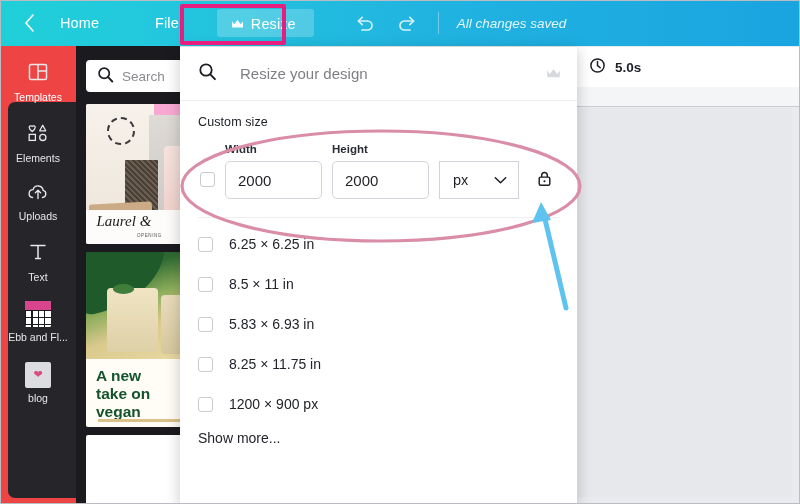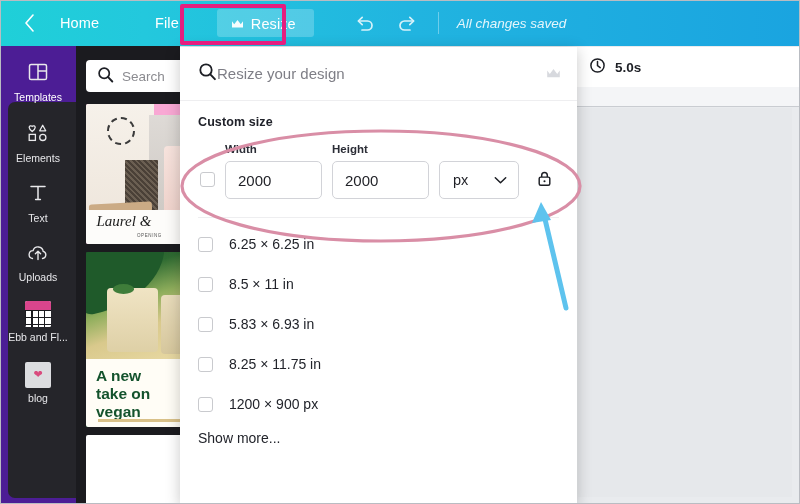--- a/index.html
+++ b/index.html
@@ -83,21 +83,21 @@
     border: 4px solid #e51e7f;
     border-radius: 2px;
     z-index: 40;
     pointer-events: none;
   }
 
   
   .rail {
     position: absolute; left: 0; top: 46px;
     width: 76px; height: 458px;
-    background: #4c1d95;
+    background: #ef4444;
     z-index: 3;
   }
   .rail-inner {
     position: absolute; left: 8px; top: 56px;
     width: 68px; bottom: 6px;
     background: #25252a;
     border-radius: 7px 0 0 7px;
   }
   .rail-item {
     position: relative;
@@ -212,28 +212,28 @@
     box-shadow: 0 3px 14px rgba(0,0,0,.22);
     z-index: 20;
     overflow: hidden;
   }
   .dd-search {
     position: relative;
     height: 54px;
     border-bottom: 1px solid #eeeef0;
     display: flex; align-items: center;
     padding: 0 16px 0 18px;
-    gap: 0;
+    gap: 23px;
   }
   .dd-search .ph { color: #7e7e86; font-size: 15px; flex: 1; }
   .dd-body { padding: 14px 18px 0 18px; }
   .dd-section-title {
     color: #20222a;
     font-size: 12.5px;
-    font-weight: bold;
+    font-weight: normal;
     letter-spacing: .1px;
   }
   .custom-row {
     display: flex; align-items: flex-end;
     gap: 10px;
     margin-top: 14px;
     padding-left: 2px;
   }
   .field-col { display: flex; flex-direction: column; gap: 6px; }
   .field-lbl { font-size: 11.5px; color: #2b2d36; font-weight: 600; }
@@ -243,21 +243,21 @@
     border-radius: 5px;
     display: flex; align-items: center;
     padding-left: 12px;
     font-size: 15px; color: #1f2026;
     background: #fff;
     cursor: text;
   }
   .unit-select {
     width: 80px; height: 38px;
     border: 1px solid #d2d3d8;
-    border-radius: 5px;
+    border-radius: 0;
     display: flex; align-items: center; justify-content: space-between;
     padding: 0 11px 0 13px;
     font-size: 14.5px; color: #1f2026;
     background: #fff;
     cursor: pointer;
   }
   .chk {
     width: 15px; height: 15px;
     border: 1.4px solid #c9cace;
     border-radius: 3px;
@@ -390,35 +390,35 @@
             <path d="M16.7 3.2l3 5.6h-6l3-5.6z" stroke="#e9e9ec" stroke-width="1.3" stroke-linejoin="round"></path>
             <rect x="3.2" y="12.4" width="6.2" height="6" stroke="#e9e9ec" stroke-width="1.3"></rect>
             <circle cx="16.8" cy="15.4" r="3.1" stroke="#e9e9ec" stroke-width="1.3"></circle>
           </svg>
         </span>
         <span class="lbl">Elements</span>
       </div>
 
       <div class="rail-item">
         <span>
-          <svg width="22" height="22" viewBox="0 0 22 22" fill="none">
-            <path d="M4 4.5h14M11 4.5v13M8.6 17.5h4.8" stroke="#e9e9ec" stroke-width="1.5" stroke-linecap="round"></path>
-          </svg>
-        </span>
-        <span class="lbl">Text</span>
-      </div>
-
-      <div class="rail-item">
-        <span>
           <svg width="24" height="20" viewBox="0 0 24 20" fill="none">
             <path d="M6.5 15.5a4 4 0 0 1 .6-7.95 5.2 5.2 0 0 1 10.1.9 3.6 3.6 0 0 1-.7 7.05" stroke="#e9e9ec" stroke-width="1.35" stroke-linecap="round" fill="none"></path>
             <path d="M12 16.6V8.4M9.4 10.8L12 8.2l2.6 2.6" stroke="#e9e9ec" stroke-width="1.35" stroke-linecap="round" stroke-linejoin="round"></path>
           </svg>
         </span>
         <span class="lbl">Uploads</span>
+      </div>
+
+      <div class="rail-item">
+        <span>
+          <svg width="22" height="22" viewBox="0 0 22 22" fill="none">
+            <path d="M4 4.5h14M11 4.5v13M8.6 17.5h4.8" stroke="#e9e9ec" stroke-width="1.5" stroke-linecap="round"></path>
+          </svg>
+        </span>
+        <span class="lbl">Text</span>
       </div>
 
       <div class="rail-item">
         <span class="thumb-ico ico-ebb">
           <span class="top"></span>
             <span class="grid"></span>
         </span>
         <span class="lbl">Ebb and Fl...</span>
       </div>
 

